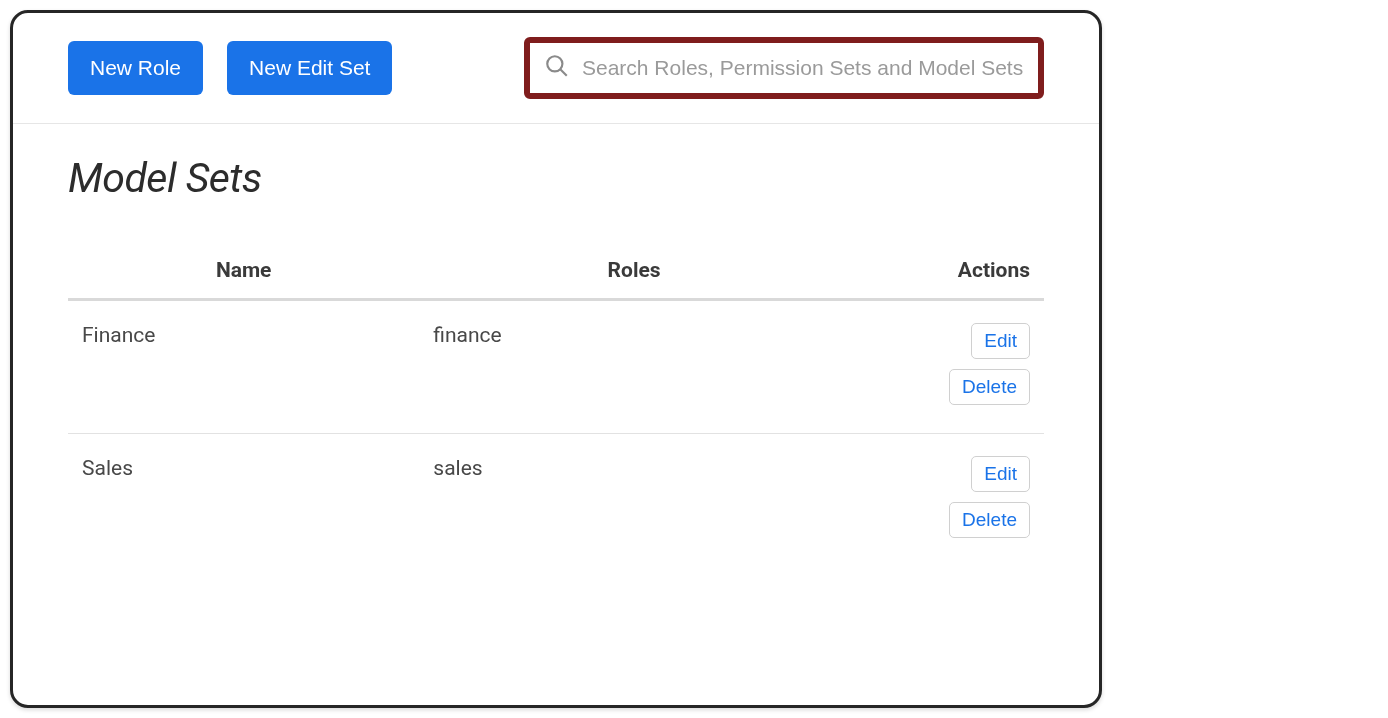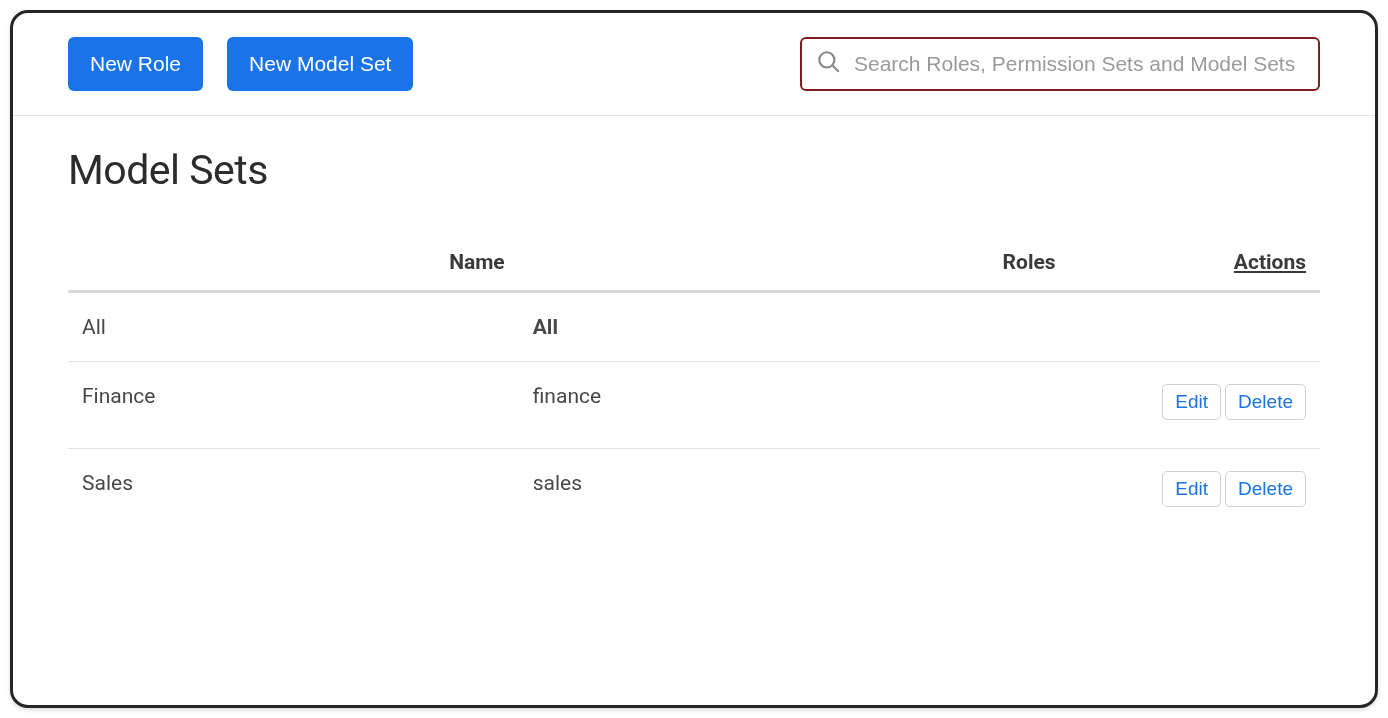--- a/index.html
+++ b/index.html
@@ -4,21 +4,21 @@
 <style>
   * { box-sizing: border-box; margin: 0; padding: 0; }
   body {
     font-family: -apple-system, BlinkMacSystemFont, "Segoe UI", Roboto, Helvetica, Arial, sans-serif;
     background: #fff;
     width: 1388px;
     height: 718px;
     padding: 10px;
   }
   .window {
-    width: 1368px;
+    width: 1092px;
     height: 698px;
     border: 3px solid #262626;
     border-radius: 18px;
     overflow: hidden;
     box-shadow: 0 2px 4px rgba(0,0,0,0.15);
     background: #fff;
     position: relative;
   }
   .toolbar {
     display: flex;
@@ -34,21 +34,21 @@
     border-radius: 6px;
     font-size: 21px;
     font-weight: 500;
     padding: 15px 22px;
     cursor: pointer;
   }
   .search-wrap {
     margin-left: auto;
     display: flex;
     align-items: center;
-    border: 2px solid #7f1d1d;
+    border: 6px solid #7f1d1d;
     border-radius: 6px;
     padding: 10px 14px;
     width: 520px;
     background: #fff;
   }
   .search-wrap svg {
     flex-shrink: 0;
     margin-right: 12px;
   }
   .search-input {
@@ -62,28 +62,29 @@
   .search-input::placeholder { color: #9a9a9a; }
   .content {
     padding: 30px 55px 0 55px;
   }
   .page-title {
     font-size: 41px;
     font-weight: 400;
     color: #2c2c2c;
     margin-bottom: 40px;
     letter-spacing: -0.5px;
+    font-style: italic;
   }
   table.data {
     width: 100%;
     border-collapse: collapse;
     table-layout: fixed;
   }
   table.data thead th {
-    text-align: right;
+    text-align: center;
     font-size: 21px;
     font-weight: 700;
     color: #3a3a3a;
     padding: 16px 14px;
     border-bottom: 3px solid #d9d9d9;
   }
   table.data thead th.col-actions { text-align: right; }
   table.data tbody td {
     font-size: 21px;
     color: #484848;
@@ -104,36 +105,36 @@
     color: #1a73e8;
     font-size: 19px;
     padding: 6px 12px;
     margin-bottom: 6px;
     cursor: pointer;
     min-width: 54px;
     text-align: center;
   }
   .action-stack {
     display: inline-flex;
-    flex-direction: row;
+    flex-direction: column;
     align-items: flex-end;
     gap: 4px;
   }
   .col-name { width: 36%; }
   .col-models { width: 44%; }
-  .col-actions { width: 20%; text-decoration: underline; }
+  .col-actions { width: 20%; }
 </style>
 </head>
 <body>
 
 <div class="window">
 
   <div class="toolbar">
     <button class="btn-primary">New Role</button>
-    <button class="btn-primary">New Model Set</button>
+    <button class="btn-primary">New Edit Set</button>
 
     <div class="search-wrap">
       <span>
         <svg width="26" height="26" viewBox="0 0 24 24" fill="none" stroke="#8a8a8a" stroke-width="2">
           <circle cx="10" cy="10" r="7"></circle>
           <line x1="21" y1="21" x2="15" y2="15"></line>
         </svg>
       </span>
       <input class="search-input" type="text" placeholder="Search Roles, Permission Sets and Model Sets" style="">
     </div>
@@ -150,25 +151,20 @@
       </colgroup>
       <thead>
         <tr>
           <th>Name</th>
           <th>Roles</th>
           <th class="col-actions">Actions</th>
         </tr>
       </thead>
       <tbody id="tbody">
           <tr>
-            <td>All</td>
-            <td class="cell-models bold">All</td>
-            <td class="cell-actions"></td>
-          </tr>
-          <tr>
             <td>Finance</td>
             <td class="cell-models">finance</td>
             <td class="cell-actions"><div class="action-stack">
                 <button class="action-btn">Edit</button>
                 <button class="action-btn">Delete</button>
               </div></td>
           </tr>
           <tr>
             <td>Sales</td>
             <td class="cell-models">sales</td>

